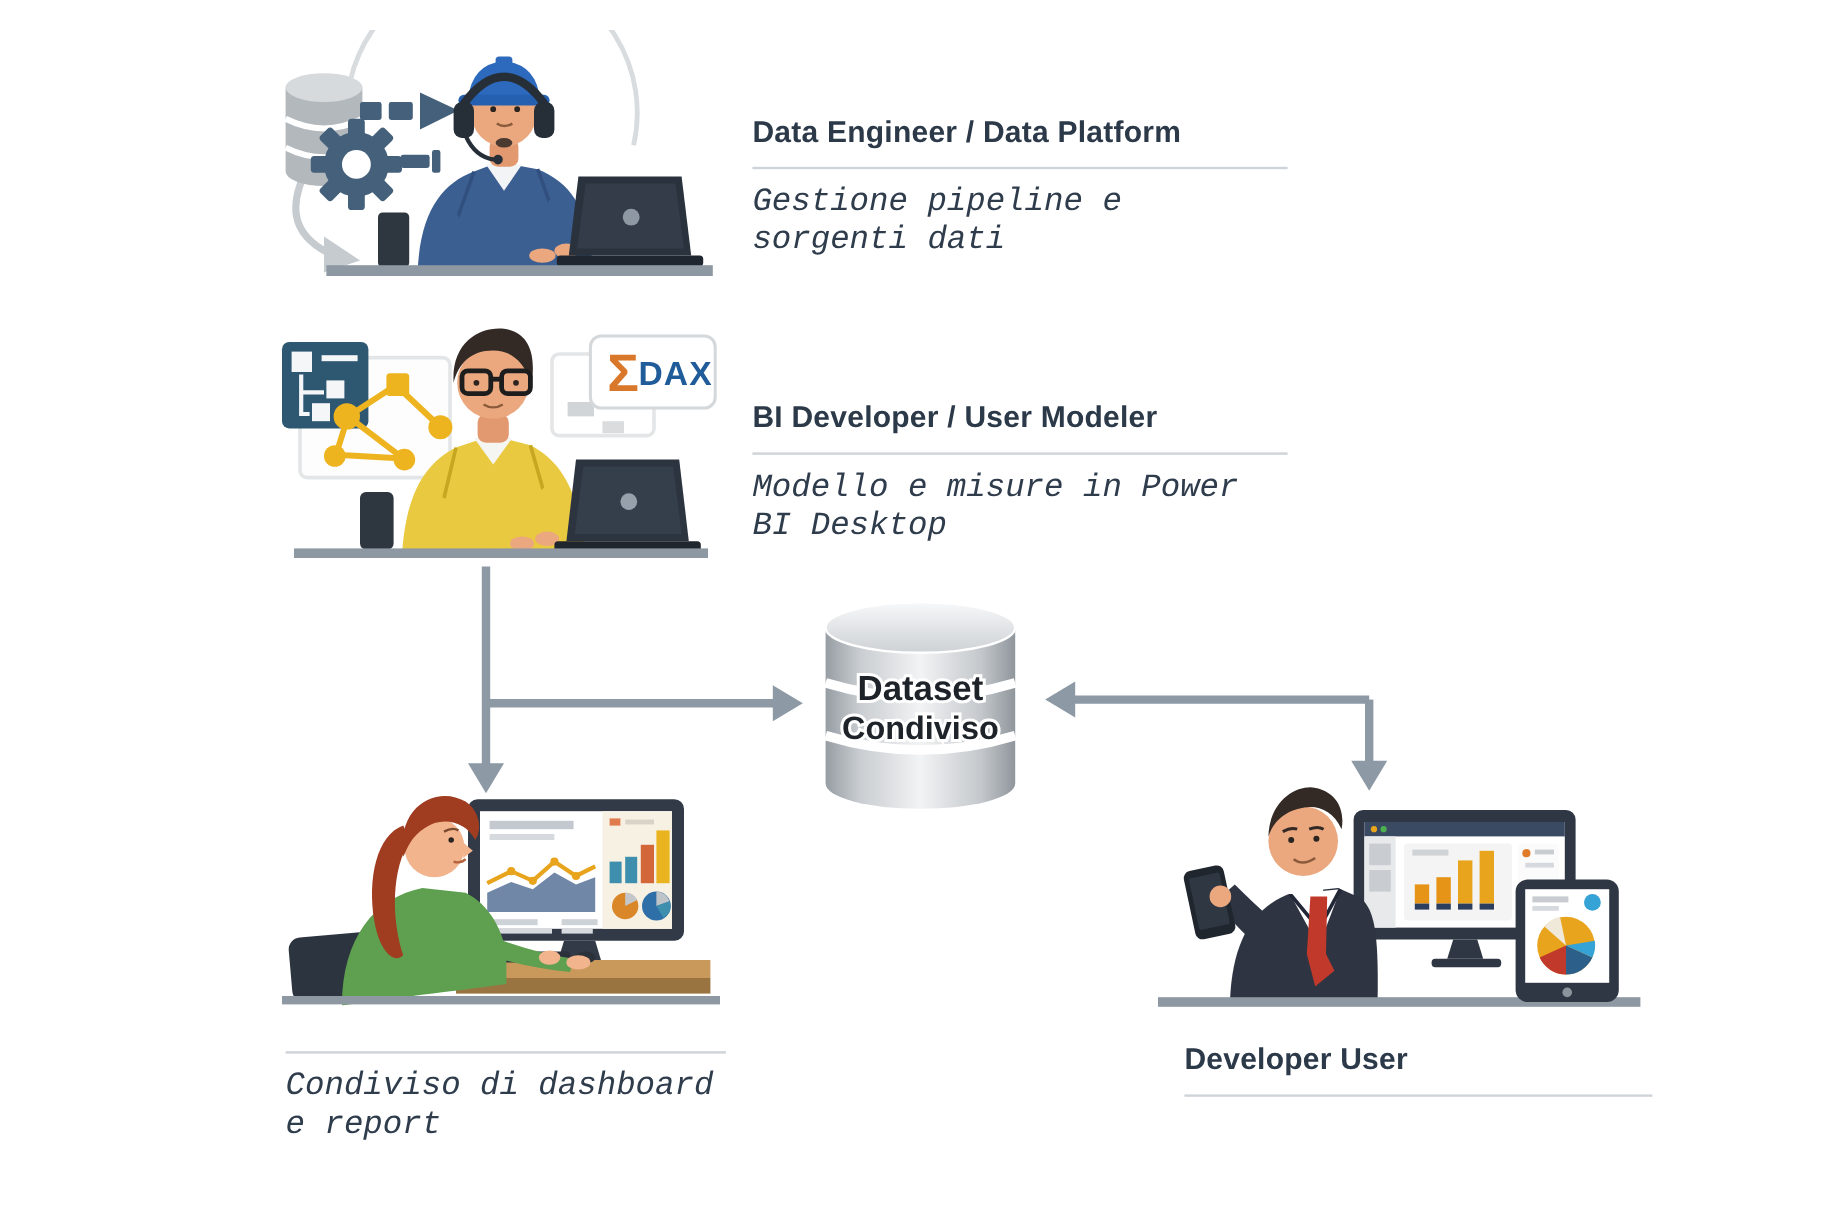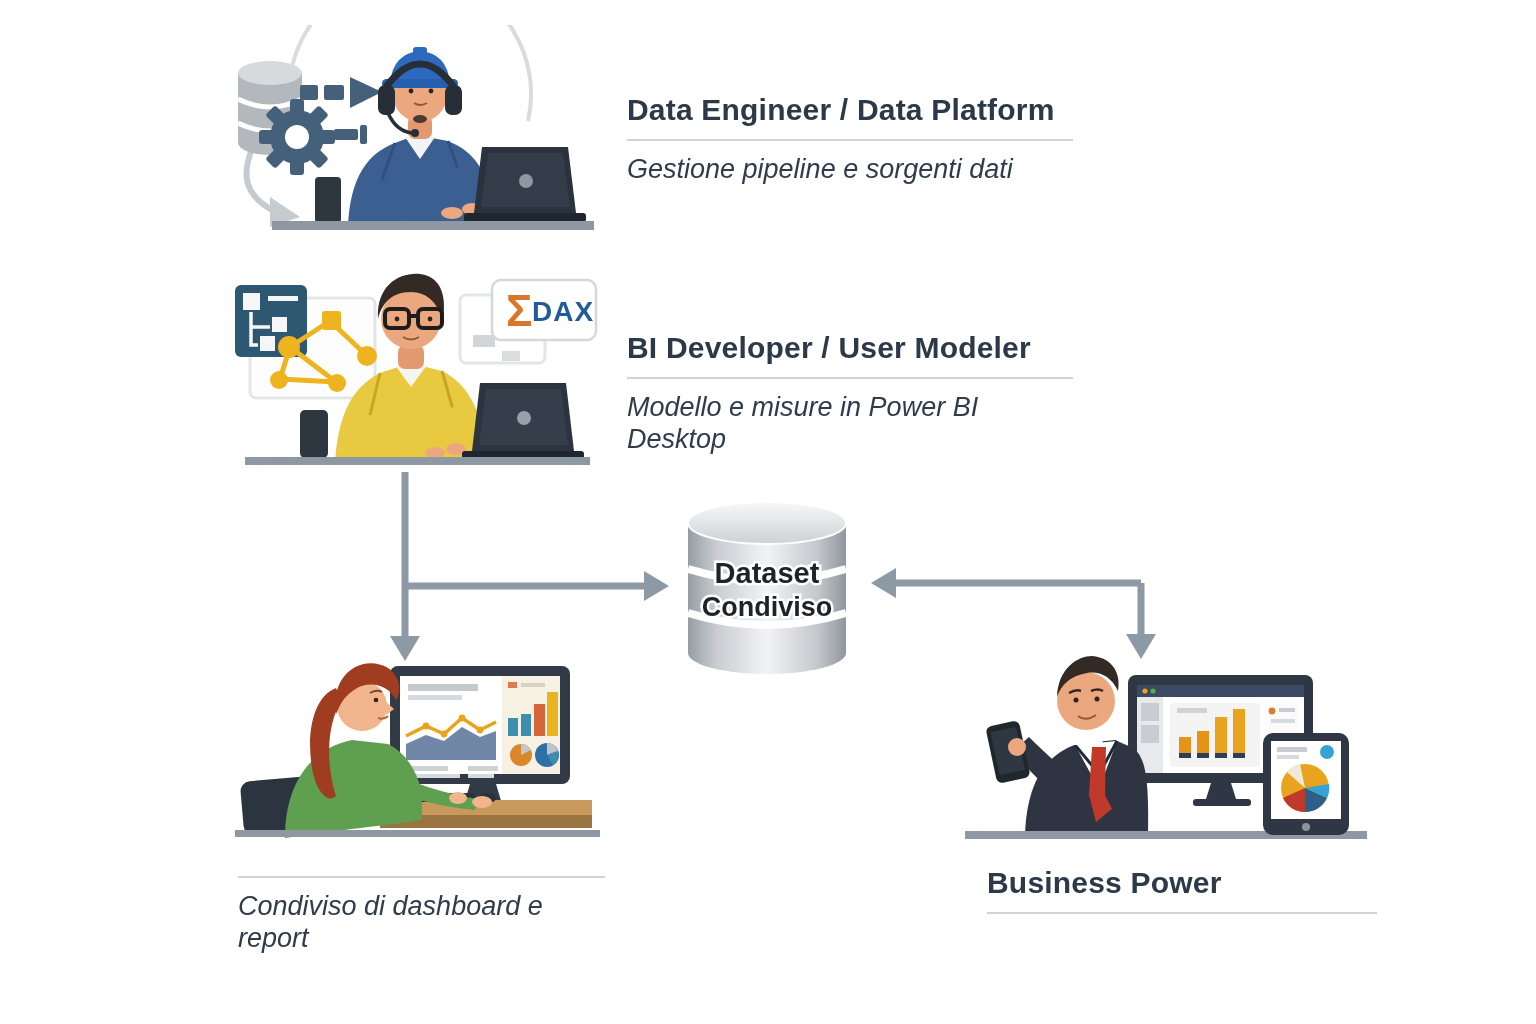--- a/index.html
+++ b/index.html
@@ -3,27 +3,27 @@
 <meta charset="utf-8">
 <style>
   html,body{margin:0;padding:0;background:#ffffff;}
   #canvas{
     position:relative;width:1536px;height:1024px;background:#ffffff;
     overflow:hidden;font-family:"Liberation Sans",sans-serif;
   }
   .abs{position:absolute;}
   .textblock{display:flex;flex-direction:column;}
   .role-title{
-    margin:0;font-size:30px;font-weight:bold;color:#2b3949;
+    margin:0;font-size:25px;font-weight:bold;color:#2b3949;
     letter-spacing:.2px;line-height:36px;
   }
   .divider{height:2px;background:#cfd4da;margin:11px 0 12px 0;border:0;}
   .role-subtitle{
     margin:0;font-size:27px;font-style:italic;color:#2f3c4c;line-height:32px;
-    font-family:Liberation Sans, sans-serif;
+    font-family:Liberation Mono, monospace;
   }
   svg{display:block;}
   .nooverflow{pointer-events:none;}
 </style>
 </head>
 <body>
 
 <div id="canvas">
 
   <svg class="abs nooverflow" style="left:0;top:0;" width="1536" height="1024">
@@ -360,17 +360,17 @@
         <path d="M340,143 L340,167 A24,24 0 0 1 318,153 Z" fill="#c0392b"></path>
         <path d="M340,143 L362,153 A24,24 0 0 1 340,167 Z" fill="#2c5f8a"></path>
         <path d="M340,143 L364,139 A24,24 0 0 1 362,153 Z" fill="#35a3d6"></path>
         <path d="M340,143 L322,127 A24,24 0 0 1 335,119 Z" fill="#f0e9da"></path>
       </g>
       <circle cx="341" cy="182" r="4" fill="#8b939c"></circle>
     </g>
   </svg>
 
   <div class="abs textblock" style="left:987px;top:865px;width:390px;">
-    <h2 class="role-title">Business Power</h2>
+    <h2 class="role-title">Developer User</h2>
     <div class="divider"></div>
   </div>
 
 </div>
 
 </body></html>

